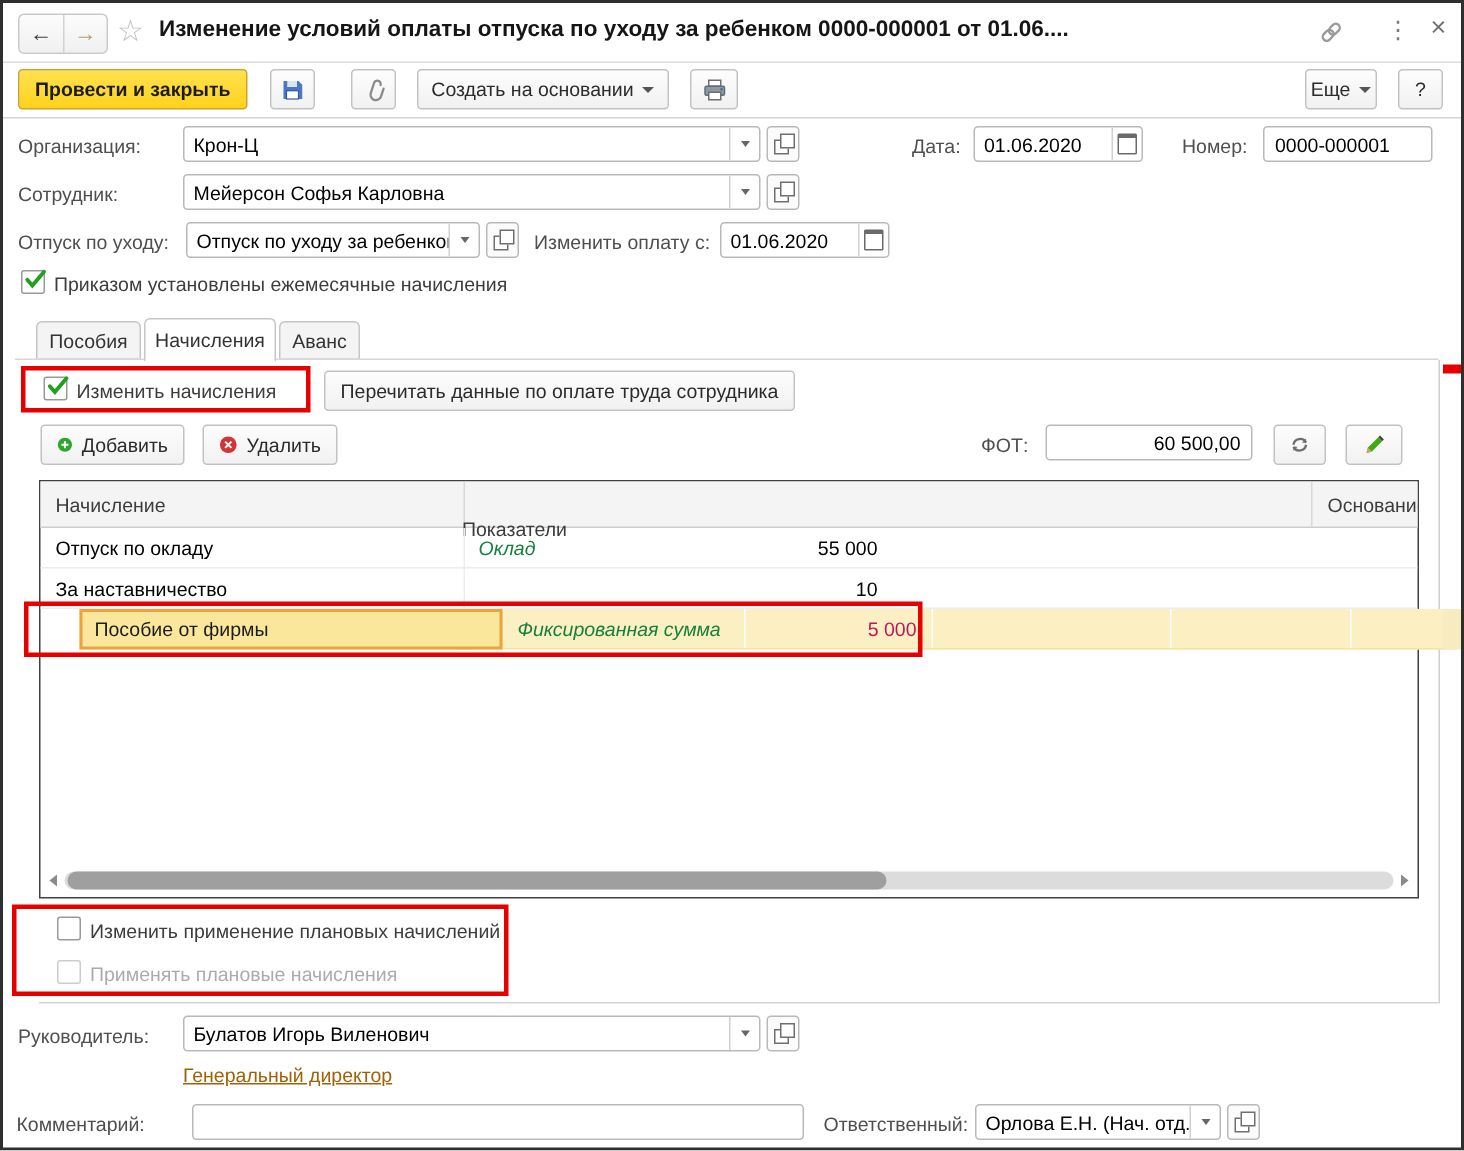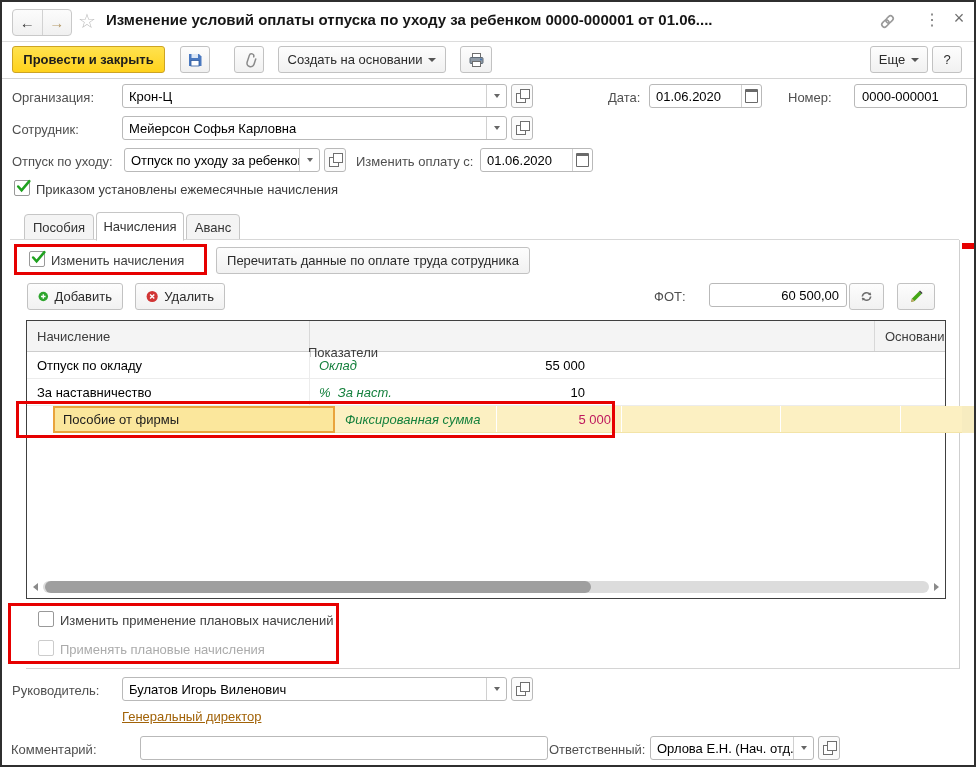--- a/index.html
+++ b/index.html
@@ -23,21 +23,21 @@
   .btn{position:absolute;height:27px;border:1px solid #c2c2c2;border-radius:3px;box-sizing:border-box;
        background:linear-gradient(#fdfdfd,#f1f1f1);font-size:13px;color:#2b2b2b;
        display:flex;align-items:center;justify-content:center;gap:6px;padding:0 10px;white-space:nowrap;}
   .btn.primary{background:linear-gradient(#ffe24f,#ffd21c);border-color:#cda424;font-weight:bold;color:#1c1c1c;}
   .ibtn{padding:0;width:30px;}
   .tri{width:0;height:0;border-left:4px solid transparent;border-right:4px solid transparent;border-top:4px solid #555;}
   
   .lbl{position:absolute;font-size:13px;color:#4f4f4f;white-space:nowrap;}
   .input,.combo{position:absolute;height:24px;border:1px solid #b9b9b9;border-radius:3px;background:#fff;
                 box-sizing:border-box;display:flex;font-size:13px;color:#000;}
-  .input{align-items:center;padding:0 7px;white-space:nowrap;overflow:hidden;margin-left:12px;}
+  .input{align-items:center;padding:0 7px;white-space:nowrap;overflow:hidden;}
   .input.num{justify-content:flex-end;}
   .combo-text{flex:1;display:flex;align-items:center;padding:0 6px;white-space:nowrap;overflow:hidden;}
   .dd{width:19px;border-left:1px solid #d0d0d0;display:flex;align-items:center;justify-content:center;}
   .dd .tri{border-top-color:#666;border-left-width:3.5px;border-right-width:3.5px;}
   .openbtn{position:absolute;width:22px;height:24px;border:1px solid #b9b9b9;border-radius:3px;background:#fbfbfb;
            box-sizing:border-box;display:flex;align-items:center;justify-content:center;}
   .osq{position:relative;width:8px;height:8px;border:1px solid #6f6f6f;background:#fff;margin-top:3px;margin-right:3px;}
   .osq::before{content:"";position:absolute;left:3px;top:-5px;width:8px;height:8px;border:1px solid #6f6f6f;background:#fff;}
   .calicon{width:11px;height:10px;border:1px solid #6a6a6a;border-top-width:3px;border-radius:1px;background:#fff;}
   
@@ -128,21 +128,21 @@
     <span class="tri"></span>
   </div>
   <div class="btn ibtn" style="left:458px;top:44px;width:32px;">
     <svg width="17" height="16" viewBox="0 0 16 16">
       <rect x="4" y="1.5" width="8" height="4" fill="#fff" stroke="#6e6e6e"></rect>
       <rect x="1.5" y="5.5" width="13" height="6" rx="1" fill="#8f9aa6" stroke="#5f6b77"></rect>
       <rect x="4" y="9.5" width="8" height="5" fill="#fff" stroke="#6e6e6e"></rect>
       <circle cx="12.5" cy="7.5" r="0.9" fill="#3c6fb0"></circle>
     </svg>
   </div>
-  <div class="btn" style="left:868px;top:44px;width:58px;">
+  <div class="btn" style="left:868px;top:44px;width:48px;">
     <span>Еще</span>
     <span class="tri"></span>
   </div>
   <div class="btn ibtn" style="left:930px;top:44px;">?</div>
   <div class="toolsep"></div>
 
   <div class="lbl" style="left:10px;top:88px;">Организация:</div>
   <div class="combo" style="left:120px;top:82px;width:385px;">
     <div class="combo-text">Крон-Ц</div>
     <div class="dd">
@@ -256,21 +256,20 @@
     </div>
     <div class="colline"></div>
 
     <div class="trow" style="top:31px;">
       <div class="td" style="left:10px;width:262px;">Отпуск по окладу</div>
       <div class="td ind" style="left:292px;width:150px;">Оклад</div>
       <div class="td val" style="left:443px;width:115px;">55 000</div>
     </div>
     <div class="trow" style="top:58px;">
       <div class="td" style="left:10px;width:262px;">За наставничество</div>
-      <div class="td ind" style="left:292px;width:150px;">%  За наст.</div>
       <div class="td val" style="left:443px;width:115px;">10</div>
     </div>
     <div class="trow sel" style="top:85px;">
       <div class="sep" style="left:443px;"></div>
       <div class="sep" style="left:568px;"></div>
       <div class="sep" style="left:727px;"></div>
       <div class="sep" style="left:847px;"></div>
       <div class="anchorcell">Пособие от фирмы</div>
       <div class="td ind green" style="left:292px;width:150px;">Фиксированная сумма</div>
       <div class="td val green" style="left:443px;width:115px;">5 000</div>

